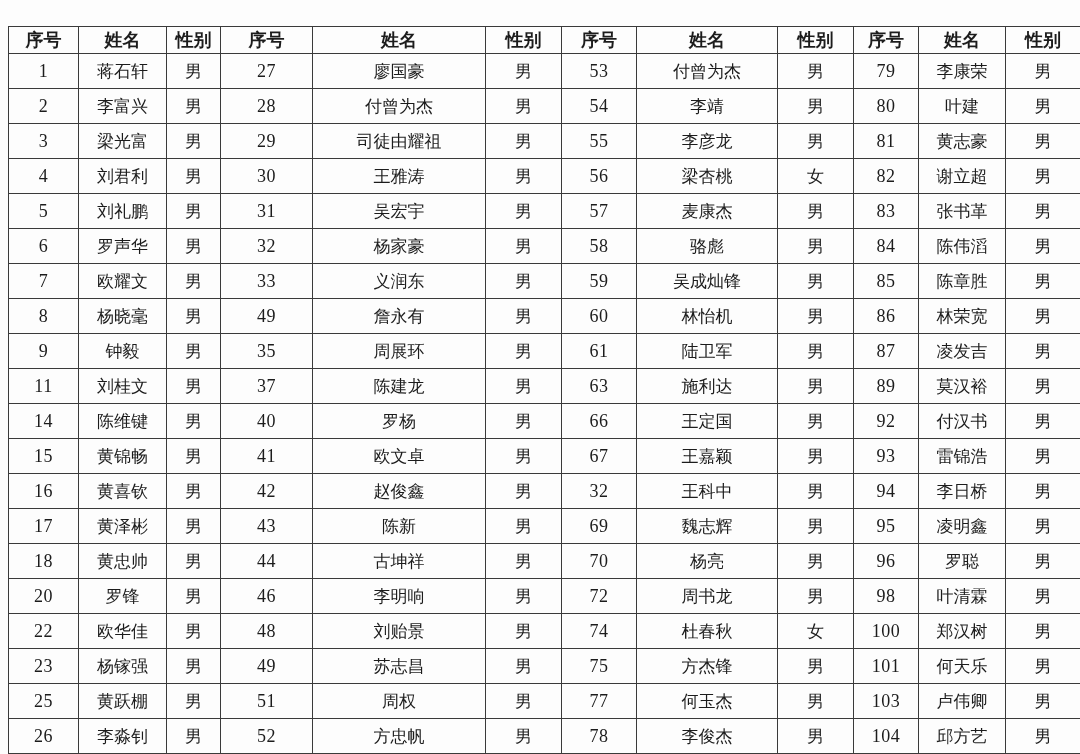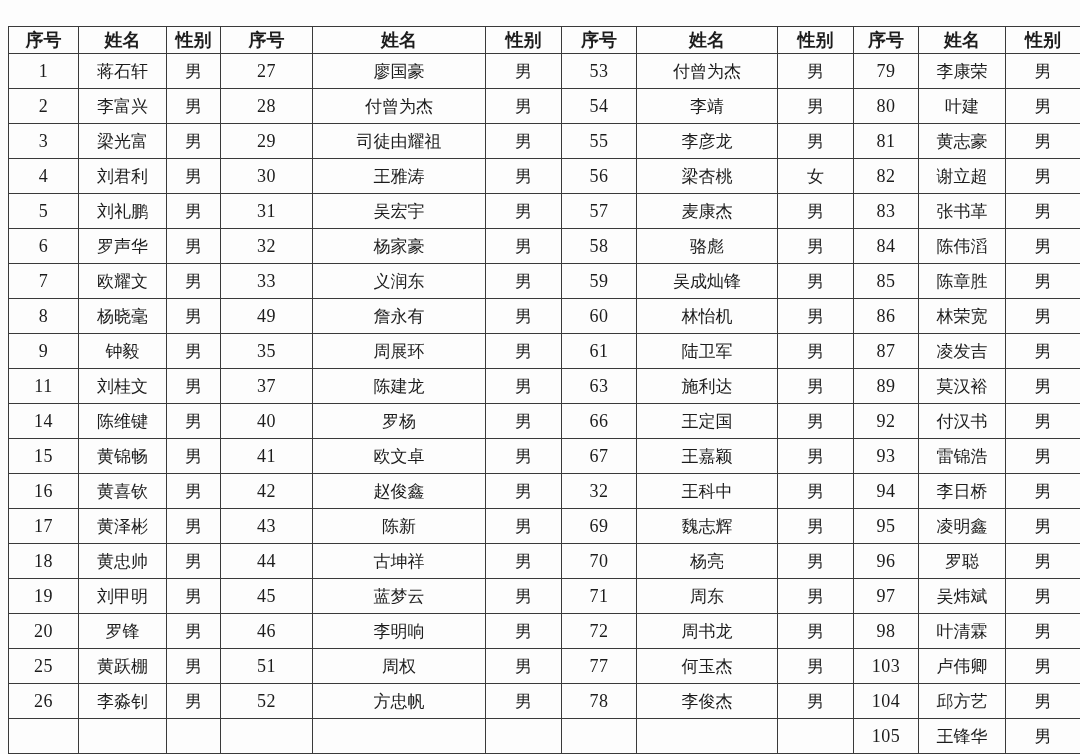--- a/index.html
+++ b/index.html
@@ -296,48 +296,62 @@
           <td>古坤祥</td>
           <td>男</td>
           <td class="serial">70</td>
           <td>杨亮</td>
           <td>男</td>
           <td class="serial">96</td>
           <td>罗聪</td>
           <td>男</td>
         </tr>
         <tr>
-          <td class="serial">19</td>
-          <td>刘甲明</td>
-          <td>男</td>
-          <td class="serial">45</td>
-          <td>蓝梦云</td>
-          <td>男</td>
-          <td class="serial">71</td>
-          <td>周东</td>
-          <td>男</td>
-          <td class="serial">97</td>
-          <td>吴炜斌</td>
-          <td>男</td>
-        </tr>
-        <tr>
           <td class="serial">20</td>
           <td>罗锋</td>
           <td>男</td>
           <td class="serial">46</td>
           <td>李明响</td>
           <td>男</td>
           <td class="serial">72</td>
           <td>周书龙</td>
           <td>男</td>
           <td class="serial">98</td>
           <td>叶清霖</td>
           <td>男</td>
         </tr>
         <tr>
+          <td class="serial">22</td>
+          <td>欧华佳</td>
+          <td>男</td>
+          <td class="serial">48</td>
+          <td>刘贻景</td>
+          <td>男</td>
+          <td class="serial">74</td>
+          <td>杜春秋</td>
+          <td>女</td>
+          <td class="serial">100</td>
+          <td>郑汉树</td>
+          <td>男</td>
+        </tr>
+        <tr>
+          <td class="serial">23</td>
+          <td>杨镓强</td>
+          <td>男</td>
+          <td class="serial">49</td>
+          <td>苏志昌</td>
+          <td>男</td>
+          <td class="serial">75</td>
+          <td>方杰锋</td>
+          <td>男</td>
+          <td class="serial">101</td>
+          <td>何天乐</td>
+          <td>男</td>
+        </tr>
+        <tr>
           <td class="serial">25</td>
           <td>黄跃棚</td>
           <td>男</td>
           <td class="serial">51</td>
           <td>周权</td>
           <td>男</td>
           <td class="serial">77</td>
           <td>何玉杰</td>
           <td>男</td>
           <td class="serial">103</td>
@@ -349,31 +363,17 @@
           <td>李淼钊</td>
           <td>男</td>
           <td class="serial">52</td>
           <td>方忠帆</td>
           <td>男</td>
           <td class="serial">78</td>
           <td>李俊杰</td>
           <td>男</td>
           <td class="serial">104</td>
           <td>邱方艺</td>
-          <td>男</td>
-        </tr>
-        <tr>
-          <td class="serial"></td>
-          <td></td>
-          <td></td>
-          <td class="serial"></td>
-          <td></td>
-          <td></td>
-          <td class="serial"></td>
-          <td></td>
-          <td></td>
-          <td class="serial">105</td>
-          <td>王锋华</td>
           <td>男</td>
         </tr>
       </tbody>
   </table>
 </div>
 
 </body></html>

